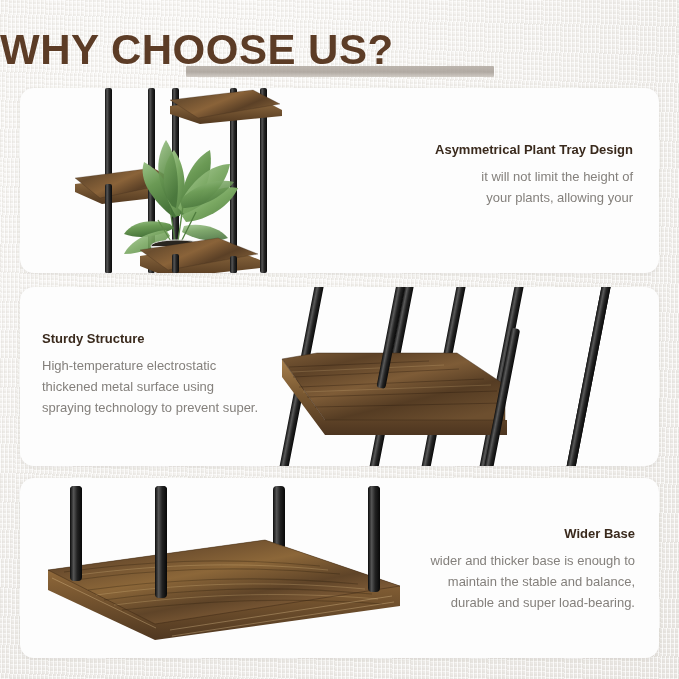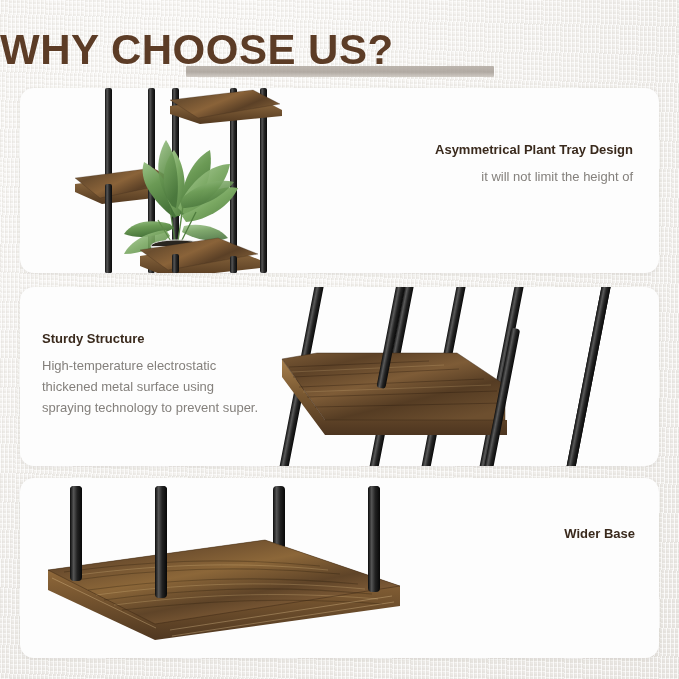--- a/index.html
+++ b/index.html
@@ -195,20 +195,21 @@
       </g>
 
       <rect x="152" y="166" width="7" height="19" fill="url(#poleG)" rx="2"></rect>
       <rect x="210" y="168" width="7" height="17" fill="url(#poleG)" rx="2"></rect>
     </svg>
 
     <div class="card-text" id="c1-text">
       <p class="card-heading">Asymmetrical Plant Tray Design</p>
       <p class="card-body">
         <span>it will not limit the height of</span>
+        <span>your plants, allowing your</span>
       </p>
     </div>
   </div>
 
   <div class="card" id="card-2">
 
     <svg style="position:absolute;right:0;top:0;width:400px;height:179px" viewBox="0 0 400 179">
       <defs>
         <linearGradient id="poleG2" x1="0" y1="0" x2="1" y2="0">
           <stop offset="0%" stop-color="#0e0e0e"></stop>
@@ -333,16 +334,21 @@
         <polygon points="28,92 245,62 380,108 135,146" fill="none" stroke="rgba(55,36,18,.45)" stroke-width="1"></polygon>
       </g>
 
       <rect x="135" y="8" width="12" height="112" fill="url(#poleG3)" rx="4"></rect>
       <rect x="50" y="8" width="12" height="95" fill="url(#poleG3)" rx="4"></rect>
       <rect x="348" y="8" width="12" height="106" fill="url(#poleG3)" rx="4"></rect>
     </svg>
 
     <div class="card-text" id="c3-text">
       <p class="card-heading">Wider Base</p>
+      <p class="card-body">
+        <span>wider and thicker base is enough to</span>
+        <span>maintain the stable and balance,</span>
+        <span>durable and super load-bearing.</span>
+      </p>
     </div>
   </div>
 
 </div>
 
 </body></html>

